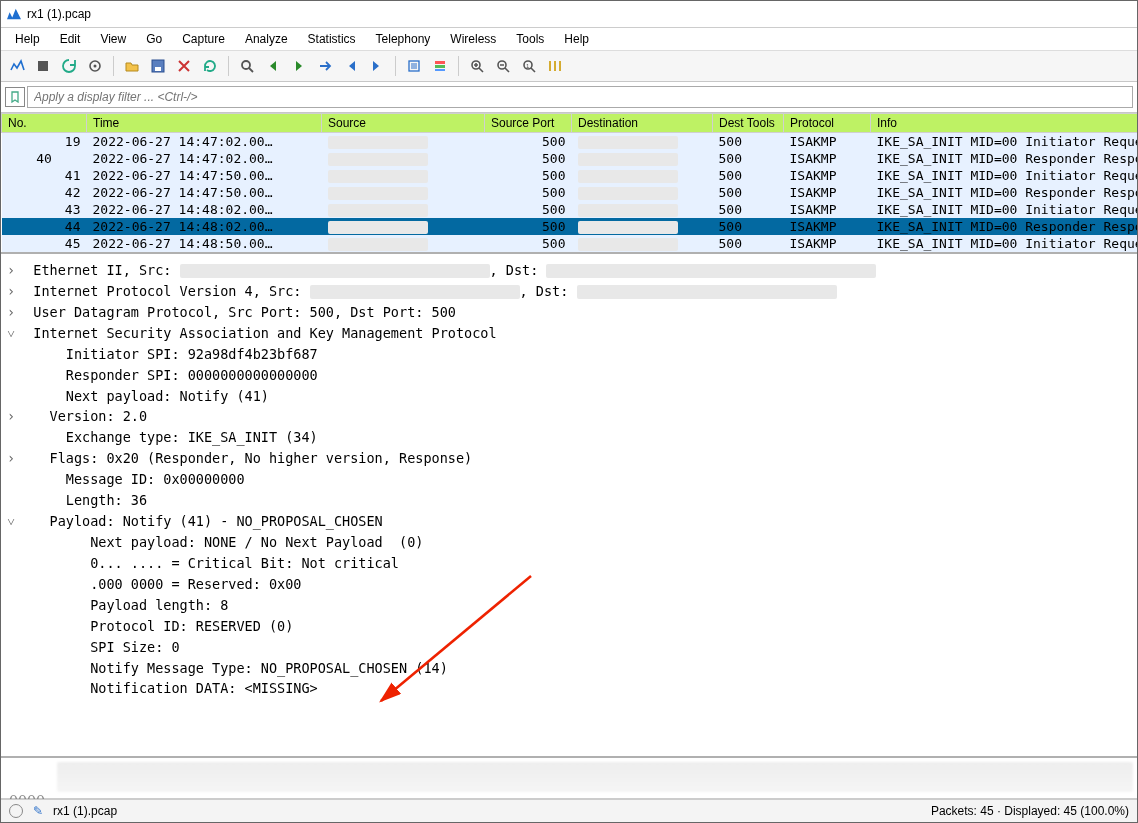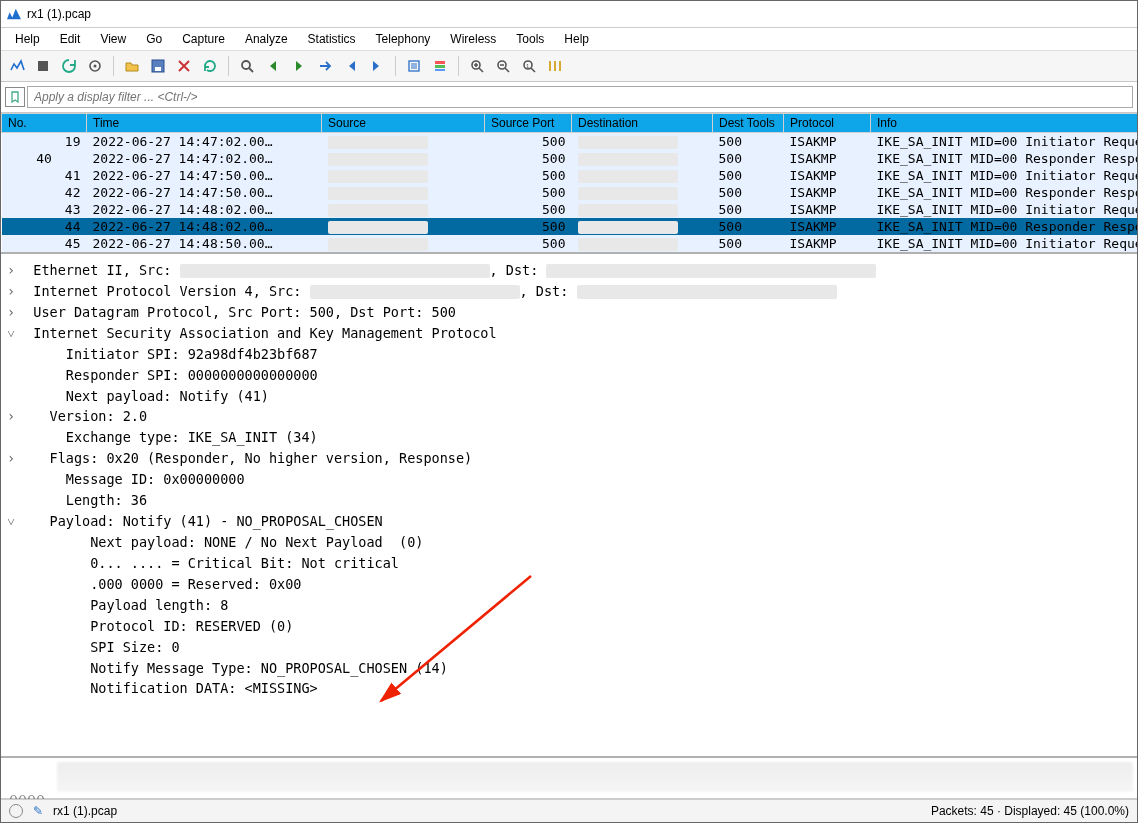--- a/index.html
+++ b/index.html
@@ -9,21 +9,21 @@
   .menubar{height:22px;display:flex;align-items:center;padding:0 4px;border-bottom:1px solid #ddd;}
   .menubar span{padding:2px 10px;cursor:default;}
   .toolbar{height:30px;display:flex;align-items:center;padding:0 4px;gap:2px;border-bottom:1px solid #c7c7c7;background:#f6f6f6;}
   .toolbar .btn{width:22px;height:22px;display:flex;align-items:center;justify-content:center;border:1px solid transparent;border-radius:2px;cursor:default;}
   .toolbar .sep{width:1px;height:20px;background:#ccc;margin:0 4px;}
   .filterbar{height:26px;display:flex;align-items:center;padding:2px 4px;border-bottom:1px solid #c7c7c7;}
   .filterbar .square{width:18px;height:18px;border:1px solid #888;background:#fff;margin-right:2px;display:flex;align-items:center;justify-content:center;}
   .filterbar input{flex:1;height:20px;border:1px solid #aaa;padding:0 6px;font-style:italic;color:#0f172a;font-size:12px;}
   .packets{flex:0 0 auto;border-bottom:2px solid #b0b0b0;}
   table.pkt{border-collapse:collapse;width:100%;table-layout:fixed;}
-  table.pkt th{background:#0ea5e9;border:1px solid #d0d0d0;text-align:left;font-weight:normal;padding:2px 6px;font-size:12px;white-space:nowrap;overflow:hidden;}
+  table.pkt th{background:#bef264;border:1px solid #d0d0d0;text-align:left;font-weight:normal;padding:2px 6px;font-size:12px;white-space:nowrap;overflow:hidden;}
   table.pkt td{padding:1px 6px;font-family:Consolas,monospace;font-size:13px;white-space:nowrap;overflow:hidden;}
   tr.pktrow{background:#e7f1ff;}
   tr.pktrow.sel{background:#4ba1e8;color:#000;}
   tr.pktrow.sel td{background:#0369a1;}
   .details{flex:1 1 auto;overflow:auto;padding:6px 4px;font-family:Consolas,monospace;font-size:13.5px;line-height:1.55;border-bottom:2px solid #b0b0b0;background:#fff;}
   .tree-row{white-space:pre;}
   .tog{display:inline-block;width:12px;text-align:center;color:#666;}
   .hexpane{height:40px;display:flex;align-items:flex-start;background:#fff;border-bottom:1px solid #ccc;}
   .hexaddr{font-family:Liberation Serif, serif;color:#888;font-size:18px;padding:2px 8px;margin-top:32px;}
   .hexblur{flex:1;height:30px;margin:4px;background:linear-gradient(#eee,#f5f5f5);filter:blur(1px);border-radius:2px;}

